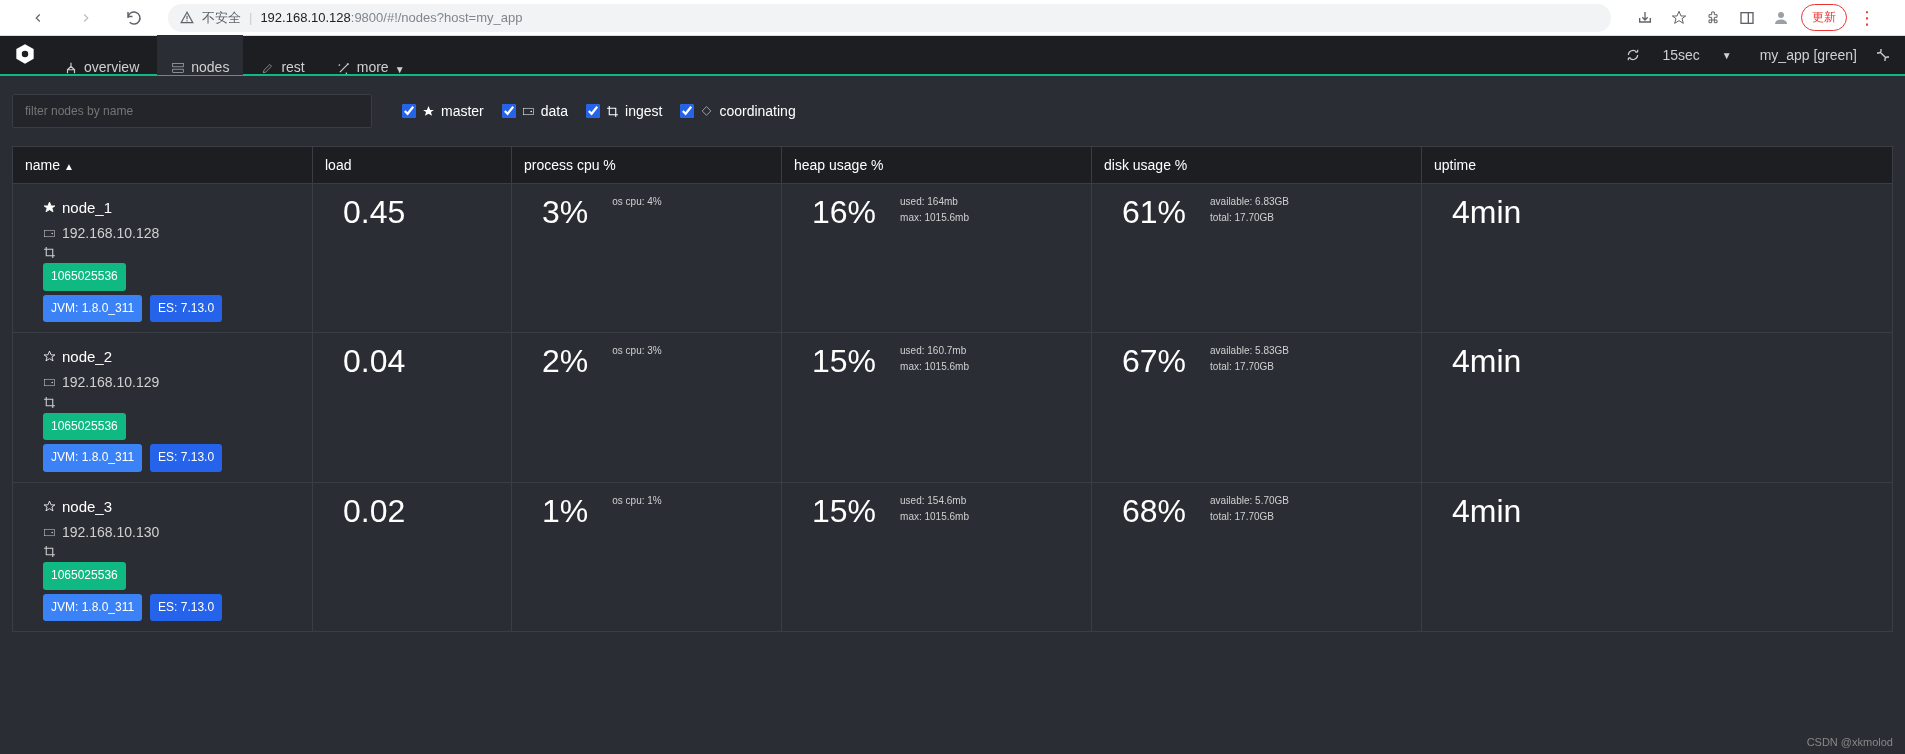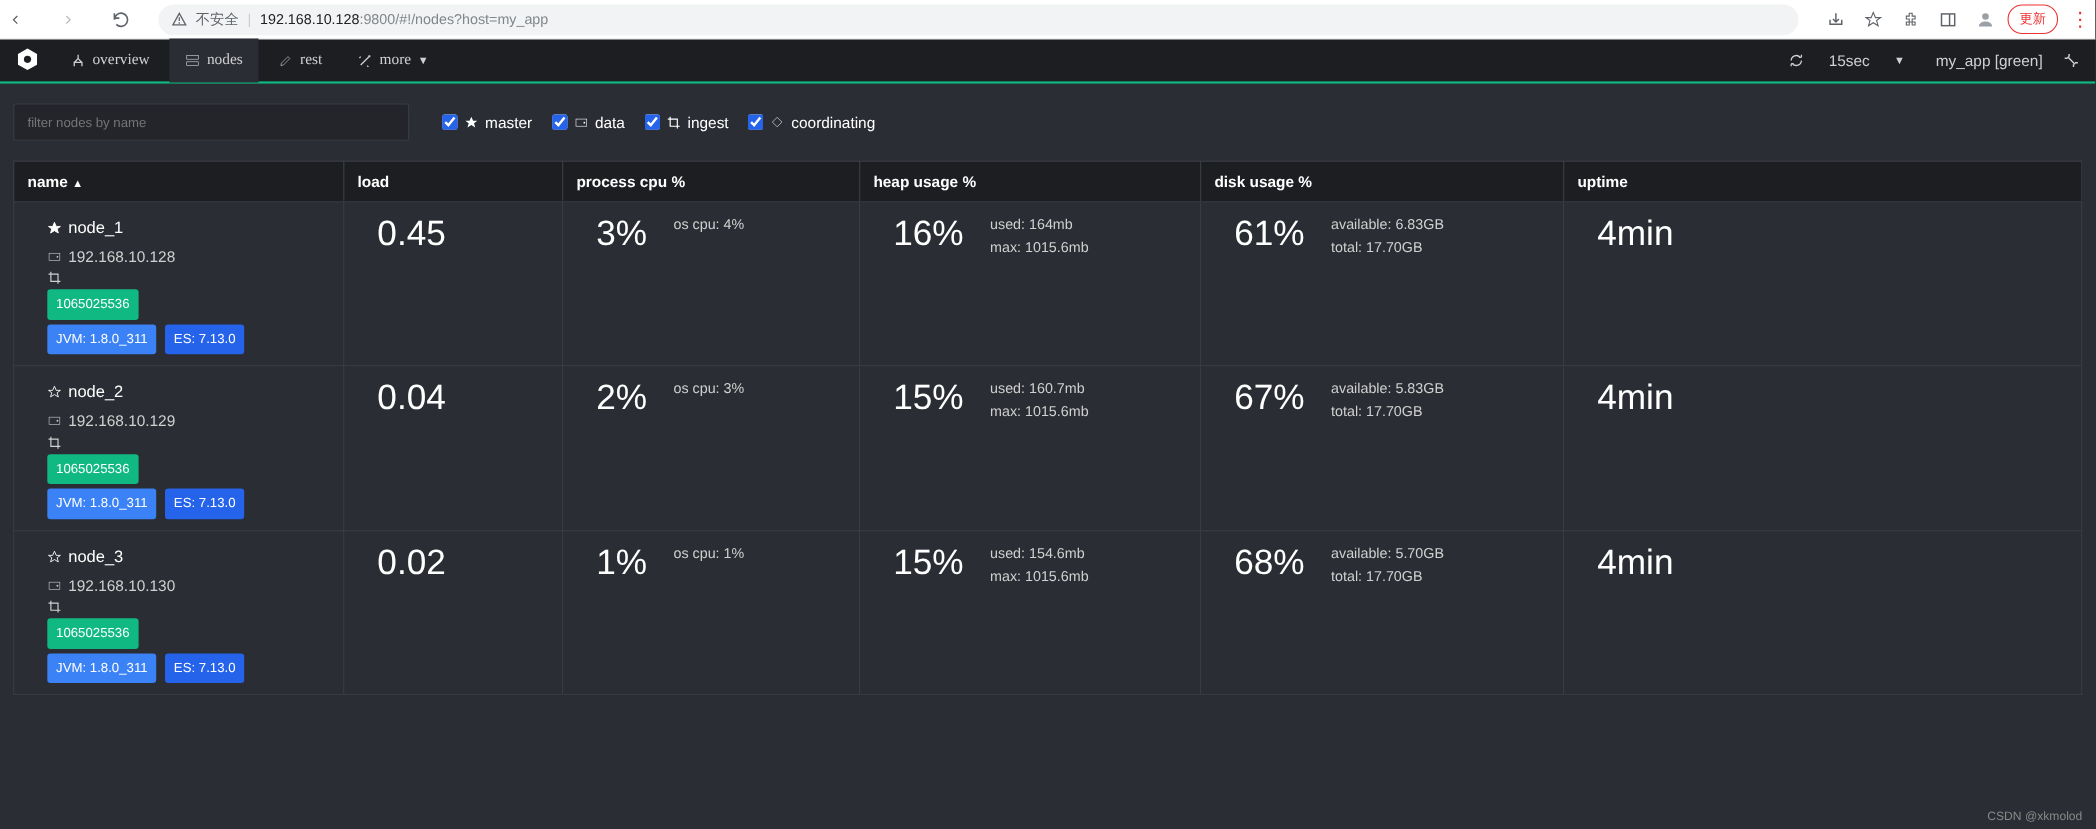--- a/index.html
+++ b/index.html
@@ -1,52 +1,52 @@
 <!DOCTYPE html>
 <html><head>
 <meta charset="utf-8">
 <style>
 * { box-sizing: border-box; margin: 0; padding: 0; }
 body { font-family: Arial, Helvetica, sans-serif; background: #2a2d33; color: #d0d0d0; font-size: 14px; overflow-x: hidden; }
 
 
-.browser-bar { height: 36px; background: #fff; display: flex; align-items: center; padding: 0 0; gap: 20px; border-bottom: 1px solid #ddd; }
+.browser-bar { height: 36px; background: #fff; display: flex; align-items: center; padding: 0 24px; gap: 20px; border-bottom: 1px solid #ddd; }
 .browser-btn { width: 28px; height: 28px; display: flex; align-items: center; justify-content: center; color: #5f6368; cursor: pointer; border-radius: 50%; }
 .addr-bar { flex: 1; height: 28px; background: #f1f3f4; border-radius: 14px; display: flex; align-items: center; padding: 0 12px; gap: 8px; color: #5f6368; font-size: 13px; }
 .addr-warn { color: #5f6368; font-size: 13px; }
 .addr-url { color: #202124; }
 .addr-dim { color: #80868b; }
 .browser-right { display: flex; align-items: center; gap: 6px; }
 .update-btn { border: 1px solid #e33; color: #e33; border-radius: 14px; padding: 4px 10px; font-size: 12px; cursor: pointer; }
 .dots { color: #e33; font-size: 18px; }
 
 
 .topnav { height: 40px; background: #1d1e22; display: flex; align-items: center; padding: 0 12px; gap: 4px; border-bottom: 2px solid #10b981; }
 .logo { width: 26px; height: 26px; margin-right: 8px; }
-.nav-item { display: flex; align-items: center; gap: 6px; padding: 0 14px; height: 40px; color: #d0d0d0; cursor: pointer; font-size: 14px; font-family: Liberation Serif, serif; }
+.nav-item { display: flex; align-items: flex-end; gap: 6px; padding: 0 14px; height: 40px; color: #d0d0d0; cursor: pointer; font-size: 14px; }
 .nav-item.active { background: #2a2d33; }
 .nav-spacer { flex: 1; }
 .nav-refresh { display: flex; align-items: center; gap: 22px; padding: 0 10px; cursor: pointer; }
 .nav-status { padding: 0 14px; cursor: pointer; }
 .nav-plug { width: 18px; text-align: center; cursor: pointer; }
 
 
 .filter-bar { display: flex; align-items: center; padding: 18px 12px; gap: 30px; }
 .filter-input { width: 360px; height: 34px; background: #23252a; border: 1px solid #3a3d44; color: #aaa; padding: 0 12px; font-size: 12px; border-radius: 2px; }
 .filter-checks { display: flex; align-items: center; gap: 18px; justify-content: space-between; }
 .check-item { display: flex; align-items: center; gap: 6px; cursor: pointer; color: #fff; }
 .check-item input { accent-color: #2563eb; width: 14px; height: 14px; }
 
 
 .tbl { width: calc(100% - 24px); margin: 0 12px; border-collapse: collapse; border: 1px solid #3a3d44; }
-.tbl th { background: #1d1e22; text-align: left; padding: 10px 12px; font-weight: bold; color: #fff; border: 1px solid #3a3d44; font-size: 14px; }
+.tbl th { background: #1d1e22; text-align: left; padding: 10px 12px; font-weight: normal; color: #fff; border: 1px solid #3a3d44; font-size: 14px; }
 .tbl th .sort-caret { font-size: 10px; margin-left: 4px; }
 .tbl td { border: 1px solid #3a3d44; padding: 10px 30px; vertical-align: top; background: #2a2d33; }
 .big-num { font-size: 32px; color: #fff; font-weight: 400; }
-.sub-stats { font-size: 13px; color: #d0d0d0; line-height: 1.6; }
+.sub-stats { font-size: 10px; color: #d0d0d0; line-height: 1.6; }
 .cell-flex { display: flex; gap: 24px; align-items: flex-start; }
 .node-cell { line-height: 1.8; }
 .node-name { color: #fff; font-size: 15px; display: flex; align-items: center; gap: 6px; }
 .node-ip { color: #d0d0d0; font-size: 14px; display: flex; align-items: center; gap: 6px; }
 .node-ingest { color: #d0d0d0; }
 .badge { display: inline-block; padding: 3px 8px; border-radius: 3px; font-size: 12px; color: #fff; margin-right: 4px; margin-top: 4px; }
 .badge-green { background: #10b981; }
 .badge-blue { background: #3b82f6; }
 .badge-blue2 { background: #2563eb; }
 .col-name { width: 300px; }

